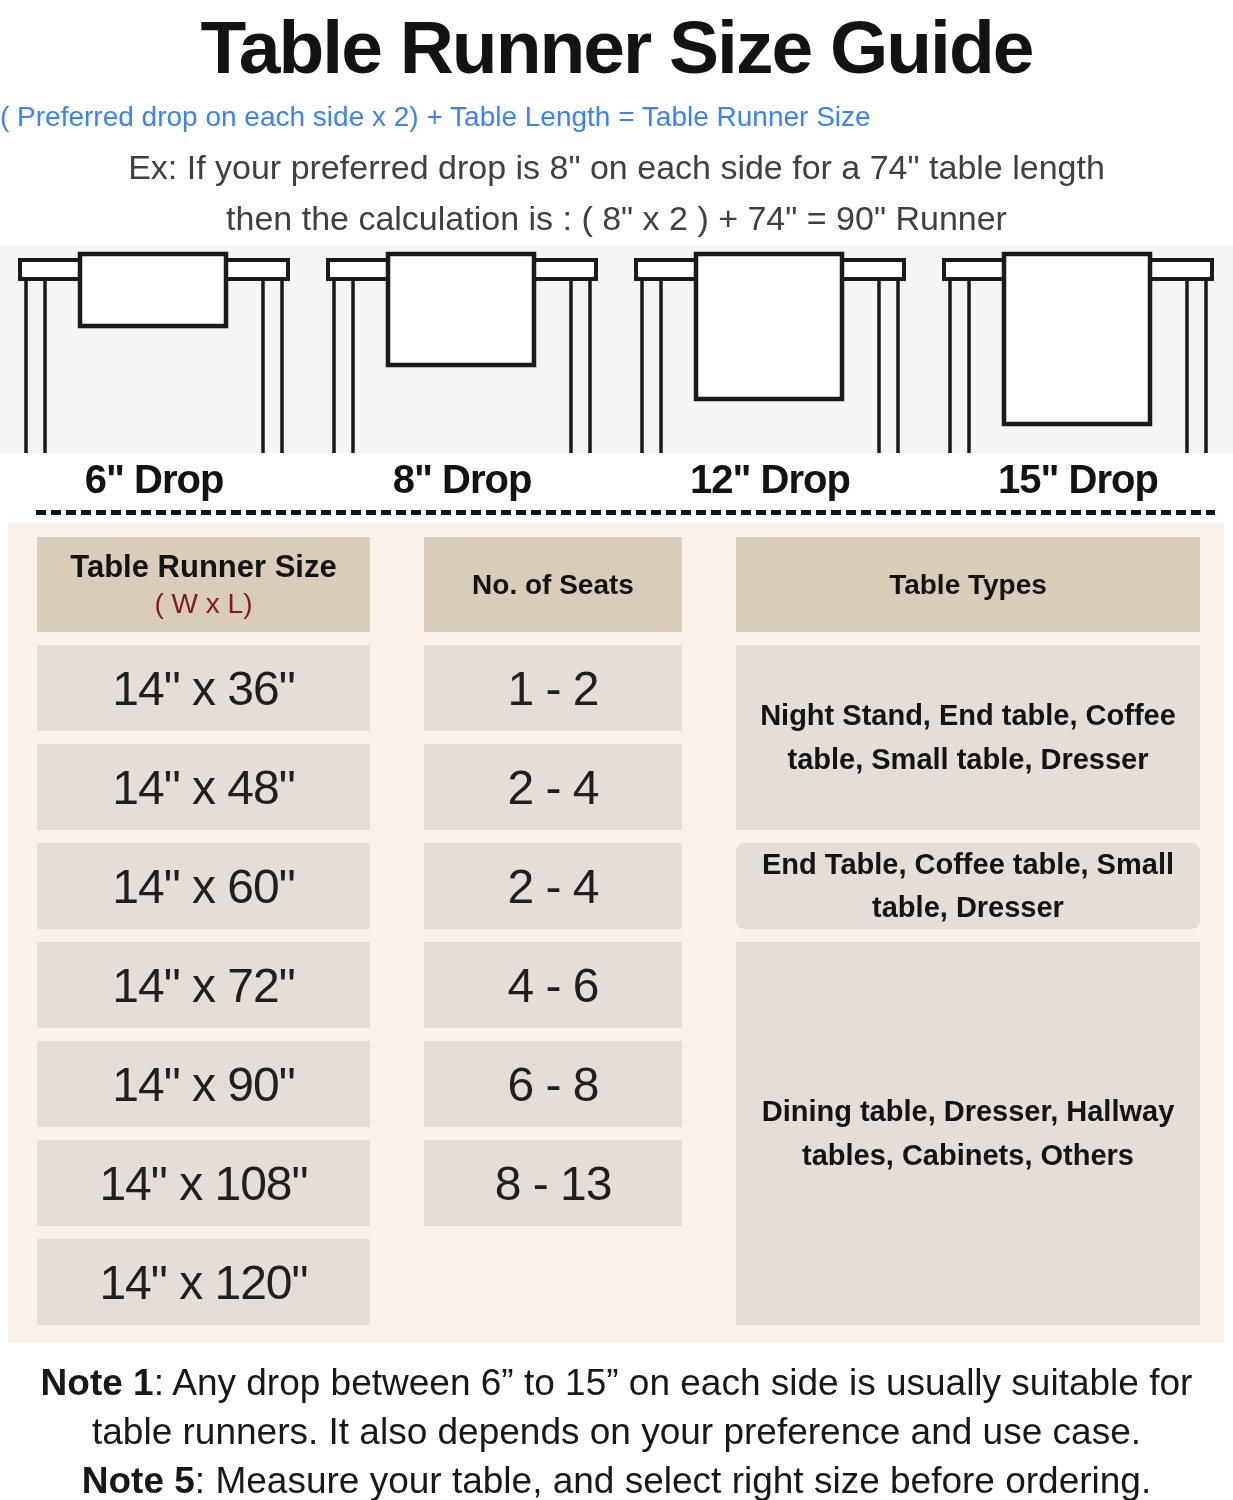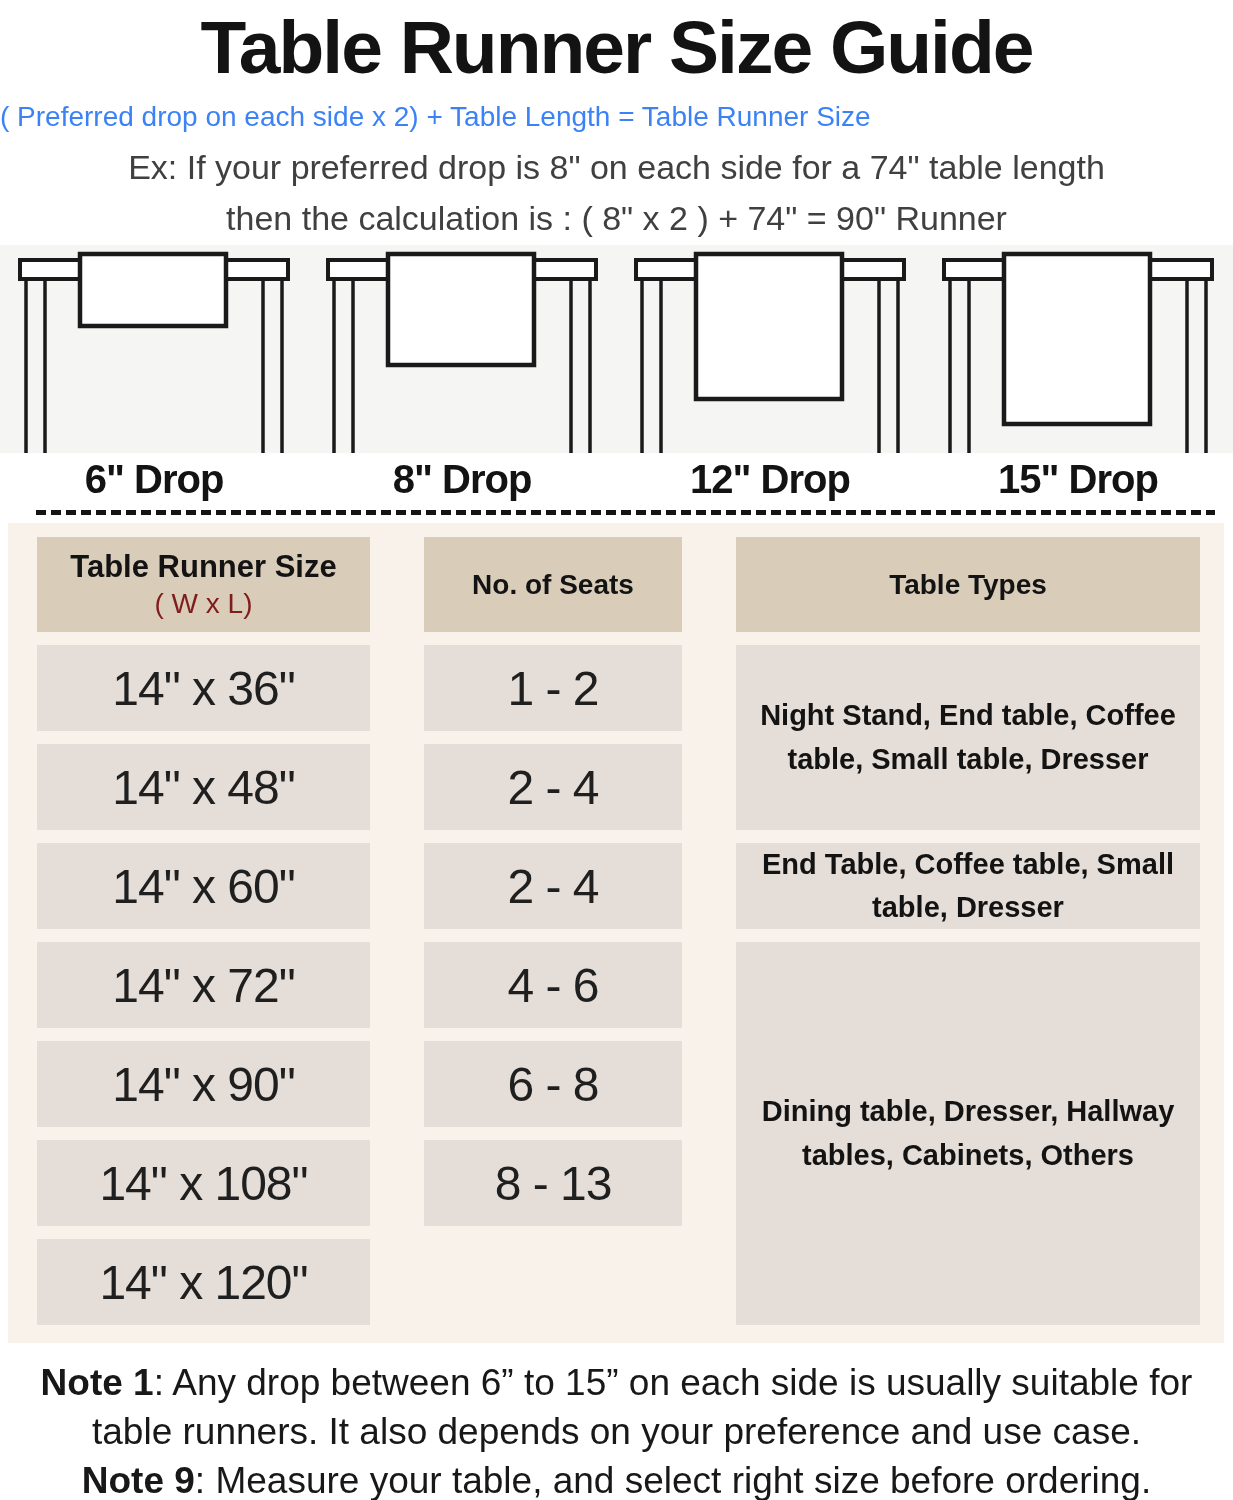--- a/index.html
+++ b/index.html
@@ -106,21 +106,21 @@
     background:var(--data-cell);
     font-size:29px;
     font-weight:bold;
     line-height:1.5;
     padding:12px 14px;
   }
   .c1{grid-column:1;}
   .c2{grid-column:2;}
   .c3{grid-column:3;}
   .tg-a{grid-row:2/4;}
-  .tg-b{grid-row:4/5;}
+  .tg-b{grid-row:4/5;border-radius:8px;}
   .tg-c{grid-row:5/9;}
   
   .notes{
     margin-top:15px;
     text-align:center;
     font-size:37px;
     line-height:49px;
     color:#181818;
   }
   .notes b{font-weight:bold;}
@@ -208,14 +208,14 @@
 
     <div class="cell tcell c3 tg-a">Night Stand, End table, Coffee table, Small table, Dresser</div>
     <div class="cell tcell c3 tg-b">End Table, Coffee table, Small table, Dresser</div>
     <div class="cell tcell c3 tg-c">Dining table, Dresser, Hallway tables, Cabinets, Others</div>
   </div>
 </div>
 
 <div class="notes">
   <div><b>Note 1</b><span>: Any drop between 6” to 15” on each side is usually suitable for</span></div>
   <div>table runners. It also depends on your preference and use case.</div>
-  <div><b>Note 9</b><span>: Measure your table, and select right size before ordering.</span></div>
+  <div><b>Note 5</b><span>: Measure your table, and select right size before ordering.</span></div>
 </div>
 
 </body></html>

